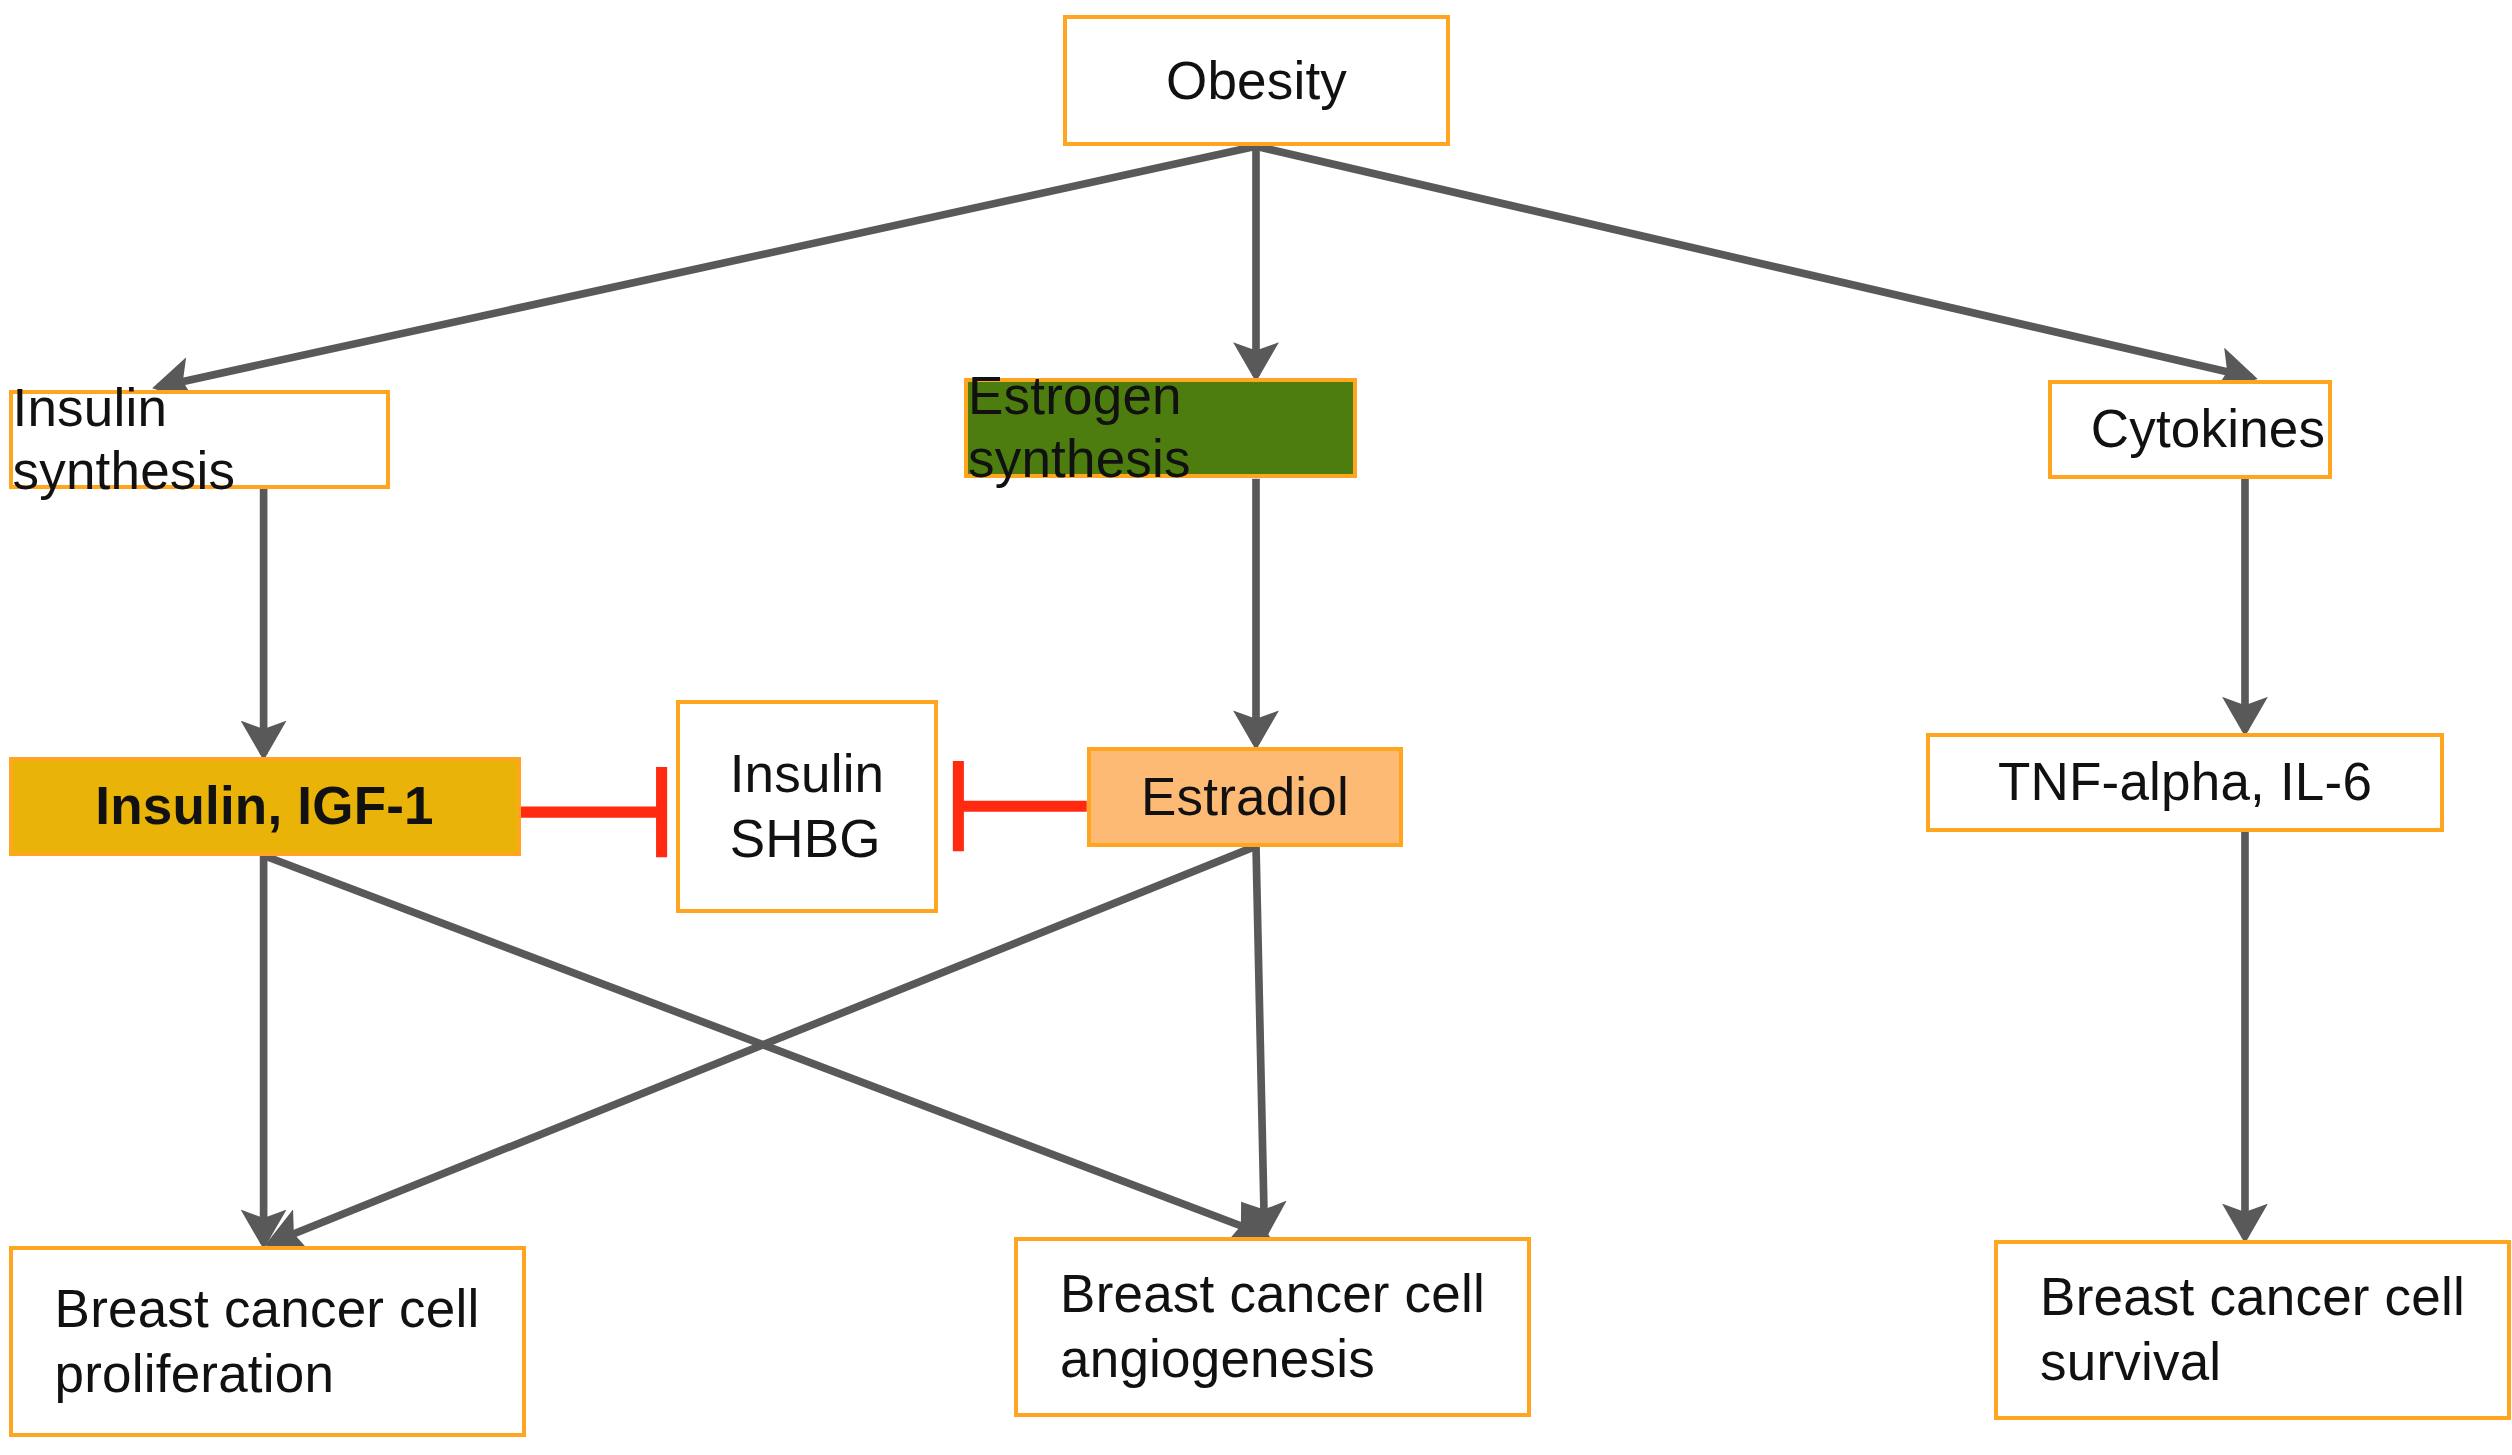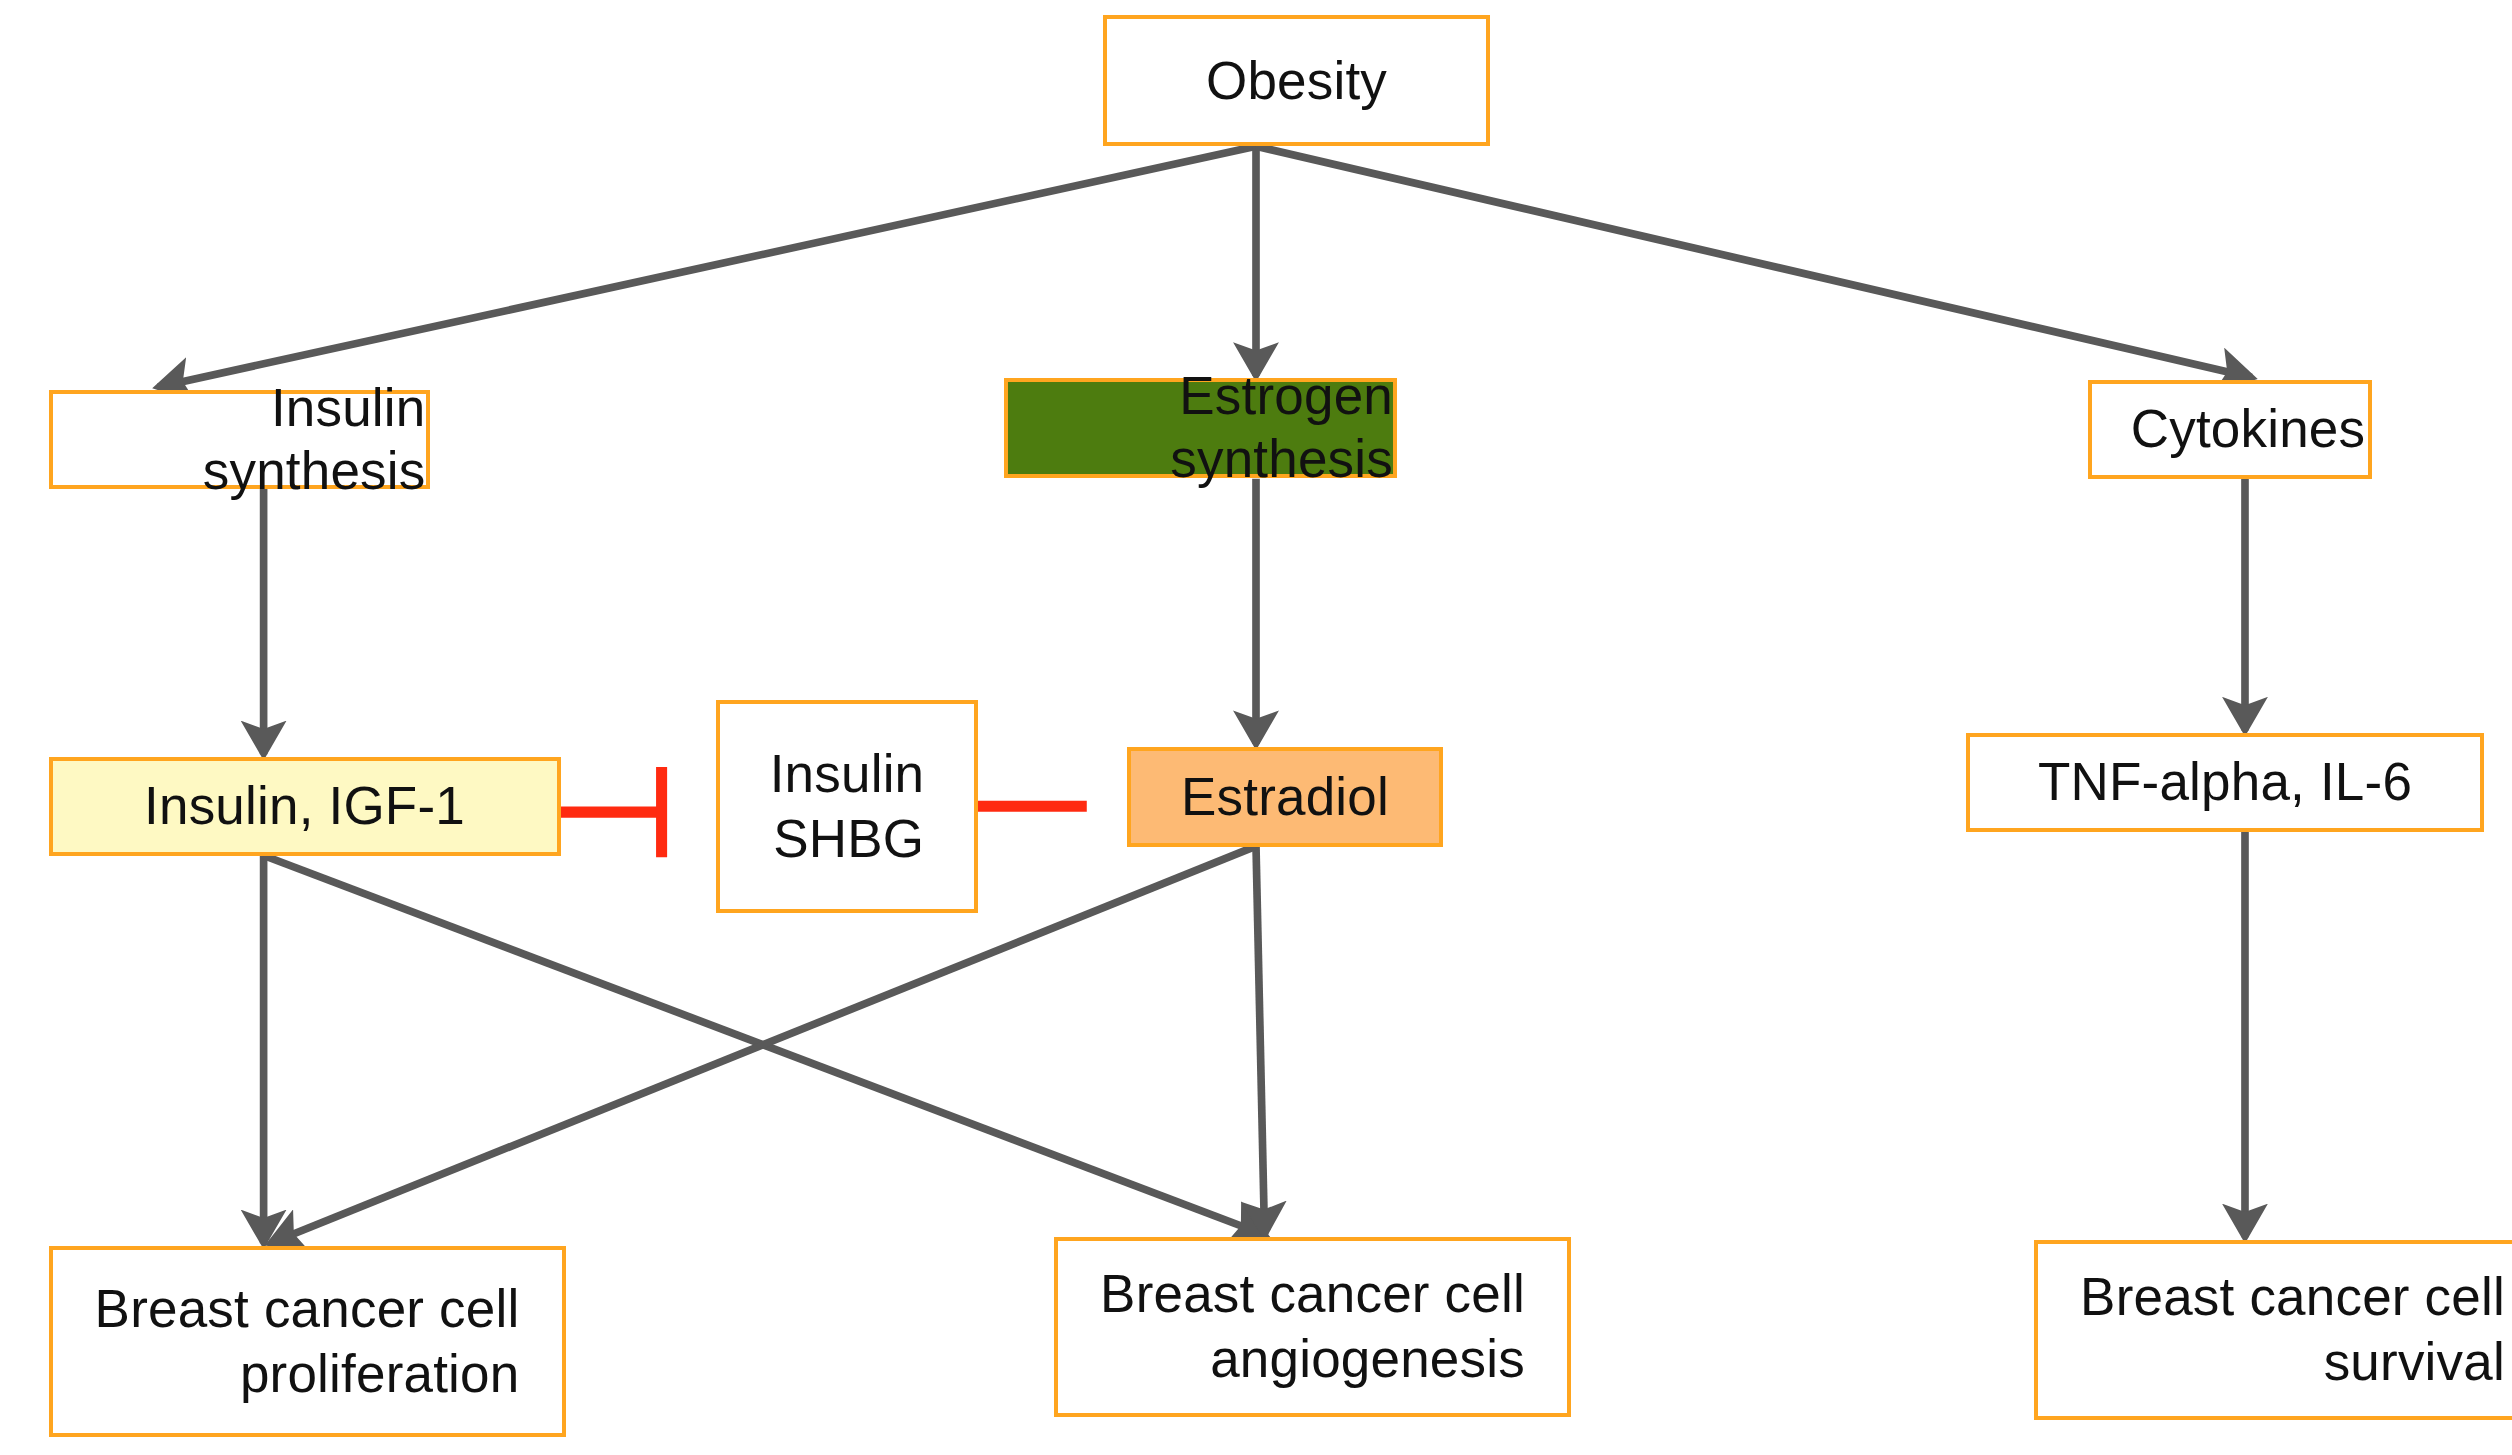--- a/index.html
+++ b/index.html
@@ -26,28 +26,27 @@
     pointer-events: none;
   }
   .node {
     position: absolute;
     box-sizing: border-box;
     background: #ffffff;
     border: 4.3px solid #FFA51F;
     display: flex;
     align-items: center;
     justify-content: center;
-    text-align: right;
+    text-align: left;
     color: #111111;
     font-size: 53px;
     line-height: 1.18;
     letter-spacing: 0.2px;
     white-space: pre-line;
     z-index: 5;
-    margin-left: 40px;
   }
   .node.two-line {
     line-height: 1.22;
   }
 </style>
 </head>
 <body>
 
 <div id="canvas">
   <svg id="edge-layer" viewBox="0 0 2954 1711" width="2512" height="1455" xmlns="http://www.w3.org/2000/svg">
@@ -98,21 +97,21 @@
           <line x1="1278" y1="948" x2="1127" y2="948" stroke="#FF2A10" stroke-width="13"></line>
           <line x1="1127" y1="895" x2="1127" y2="1001" stroke="#FF2A10" stroke-width="13"></line>
         </g>
       </g>
   </svg>
   <div id="nodes-group">
       <div class="node" style="left: 1063px; top: 15.3px; width: 387px; height: 131px; border-color: rgb(255, 165, 31); background: rgb(255, 255, 255); color: rgb(17, 17, 17);"><span>Obesity</span></div>
       <div class="node" style="left: 8.5px; top: 390px; width: 381px; height: 99px; border-color: rgb(255, 165, 31); background: rgb(255, 255, 255); color: rgb(17, 17, 17);"><span>Insulin synthesis</span></div>
       <div class="node" style="left: 964px; top: 378px; width: 393px; height: 100px; border-color: rgb(255, 165, 31); background: #4d7c0f; color: rgb(17, 17, 17);"><span>Estrogen synthesis</span></div>
       <div class="node" style="left: 2048px; top: 380px; width: 284px; height: 99px; border-color: rgb(255, 165, 31); background: rgb(255, 255, 255); color: rgb(17, 17, 17); padding-left: 36px;"><span>Cytokines</span></div>
-      <div class="node" style="left: 8.5px; top: 757px; width: 512px; height: 99px; border-color: rgb(255, 165, 31); background: #fef9c3; color: rgb(17, 17, 17);"><span>Insulin, IGF-1</span></div>
+      <div class="node" style="left: 8.5px; top: 757px; width: 512px; height: 99px; border-color: rgb(255, 165, 31); background: #eab308; color: rgb(17, 17, 17); font-weight: bold;"><span>Insulin, IGF-1</span></div>
       <div class="node two-line" style="left: 676px; top: 700px; width: 262px; height: 213px; border-color: rgb(255, 165, 31); background: rgb(255, 255, 255); color: rgb(17, 17, 17);"><span>Insulin
 SHBG</span></div>
       <div class="node" style="left: 1087px; top: 747px; width: 316px; height: 100px; border-color: rgb(255, 165, 31); background: #fdba74; color: rgb(17, 17, 17);"><span>Estradiol</span></div>
       <div class="node" style="left: 1926px; top: 733px; width: 518px; height: 99px; border-color: rgb(255, 165, 31); background: rgb(255, 255, 255); color: rgb(17, 17, 17);"><span>TNF-alpha, IL-6</span></div>
       <div class="node two-line" style="left: 8.5px; top: 1246px; width: 517px; height: 191px; border-color: rgb(255, 165, 31); background: rgb(255, 255, 255); color: rgb(17, 17, 17);"><span>Breast cancer cell
 proliferation</span></div>
       <div class="node two-line" style="left: 1014px; top: 1237px; width: 517px; height: 180px; border-color: rgb(255, 165, 31); background: rgb(255, 255, 255); color: rgb(17, 17, 17);"><span>Breast cancer cell
 angiogenesis</span></div>
       <div class="node two-line" style="left: 1994px; top: 1240px; width: 517px; height: 180px; border-color: rgb(255, 165, 31); background: rgb(255, 255, 255); color: rgb(17, 17, 17);"><span>Breast cancer cell
 survival</span></div>

